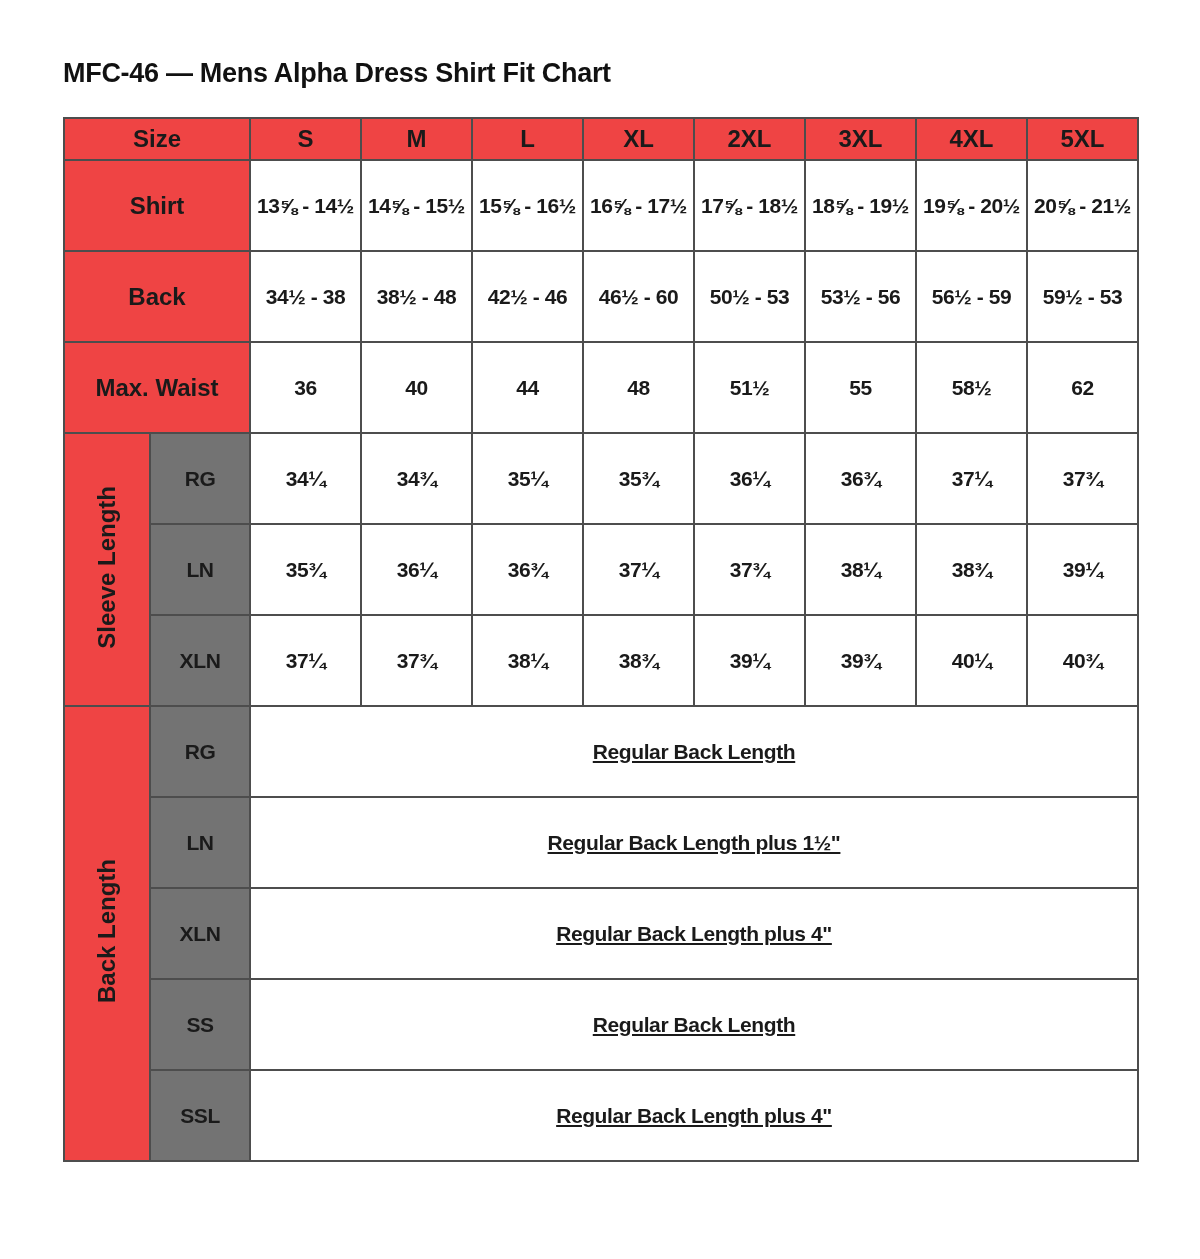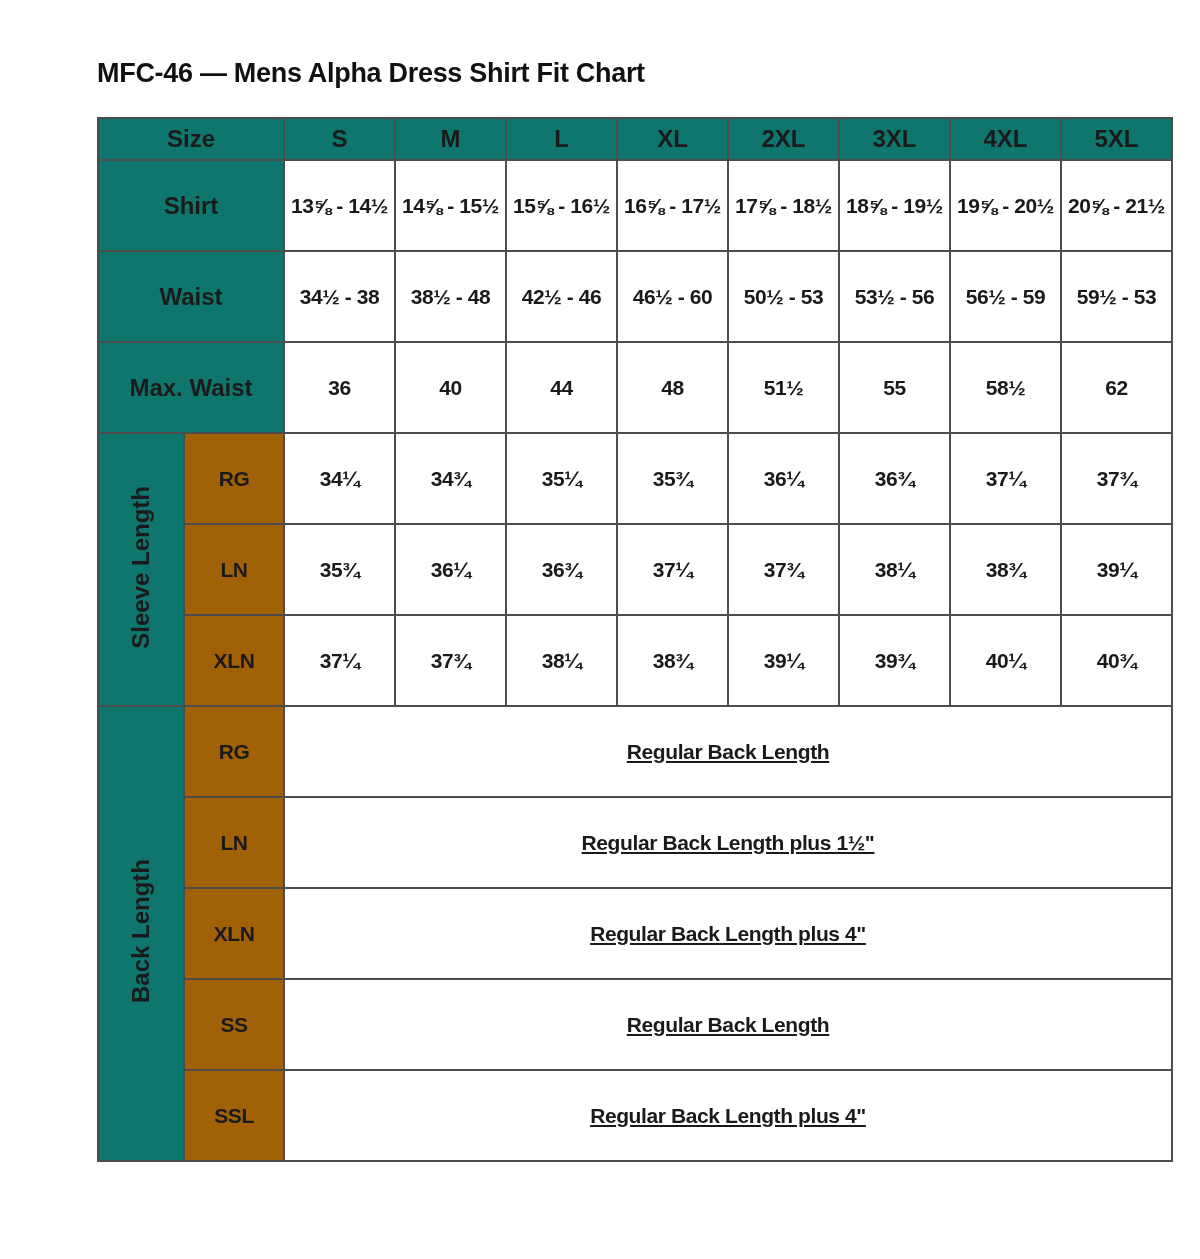--- a/index.html
+++ b/index.html
@@ -5,62 +5,62 @@
   * { box-sizing: border-box; margin: 0; padding: 0; }
   html, body {
     width: 1200px;
     background: #ffffff;
     font-family: "Liberation Sans", "DejaVu Sans", sans-serif;
     color: #1a1a1a;
   }
   .page {
     width: 954px;
     min-height: 1259px;
-    padding: 58px 63px 40px 97px;
+    padding: 58px 63px 40px 63px;
   }
   .page-title {
     font-size: 27px;
     font-weight: 700;
     letter-spacing: -0.3px;
     margin-bottom: 28px;
     color: #111;
   }
   table.fit-chart {
     border-collapse: collapse;
     table-layout: fixed;
     width: 1074px;
   }
   table.fit-chart td {
     border: 2px solid #4d4d4d;
     text-align: center;
     vertical-align: middle;
     padding: 0 4px;
   }
-  .gray { background: #0f766e; }
+  .gray { background: #ef4444; }
   .hrow td { height: 42px; }
   .drow td { height: 91px; }
   .size-header, .row-label {
     font-size: 24px;
     font-weight: 700;
   }
   .size-col {
     font-size: 24px;
     font-weight: 700;
   }
   .val {
     font-size: 21px;
     font-weight: 700;
     background: #ffffff;
     letter-spacing: -0.4px;
     margin-top: 40px;
   }
   .sub-label {
     font-size: 21px;
     font-weight: 700;
-    background: #a16207;
+    background: #737373;
     letter-spacing: -0.4px;
     margin-top: 35px;
   }
   .vlabel-cell {
     padding: 0;
   }
   .vert {
     display: inline-block;
     writing-mode: vertical-rl;
     transform: rotate(180deg);
@@ -115,21 +115,21 @@
       <td class="val">14⅝ - 15½</td>
       <td class="val">15⅝ - 16½</td>
       <td class="val">16⅝ - 17½</td>
       <td class="val">17⅝ - 18½</td>
       <td class="val">18⅝ - 19½</td>
       <td class="val">19⅝ - 20½</td>
       <td class="val">20⅝ - 21½</td>
     </tr>
 
     <tr class="drow">
-      <td colspan="2" class="gray row-label">Waist</td>
+      <td colspan="2" class="gray row-label">Back</td>
       <td class="val">34½ - 38</td>
       <td class="val">38½ - 48</td>
       <td class="val">42½ - 46</td>
       <td class="val">46½ - 60</td>
       <td class="val">50½ - 53</td>
       <td class="val">53½ - 56</td>
       <td class="val">56½ - 59</td>
       <td class="val">59½ - 53</td>
     </tr>
 

